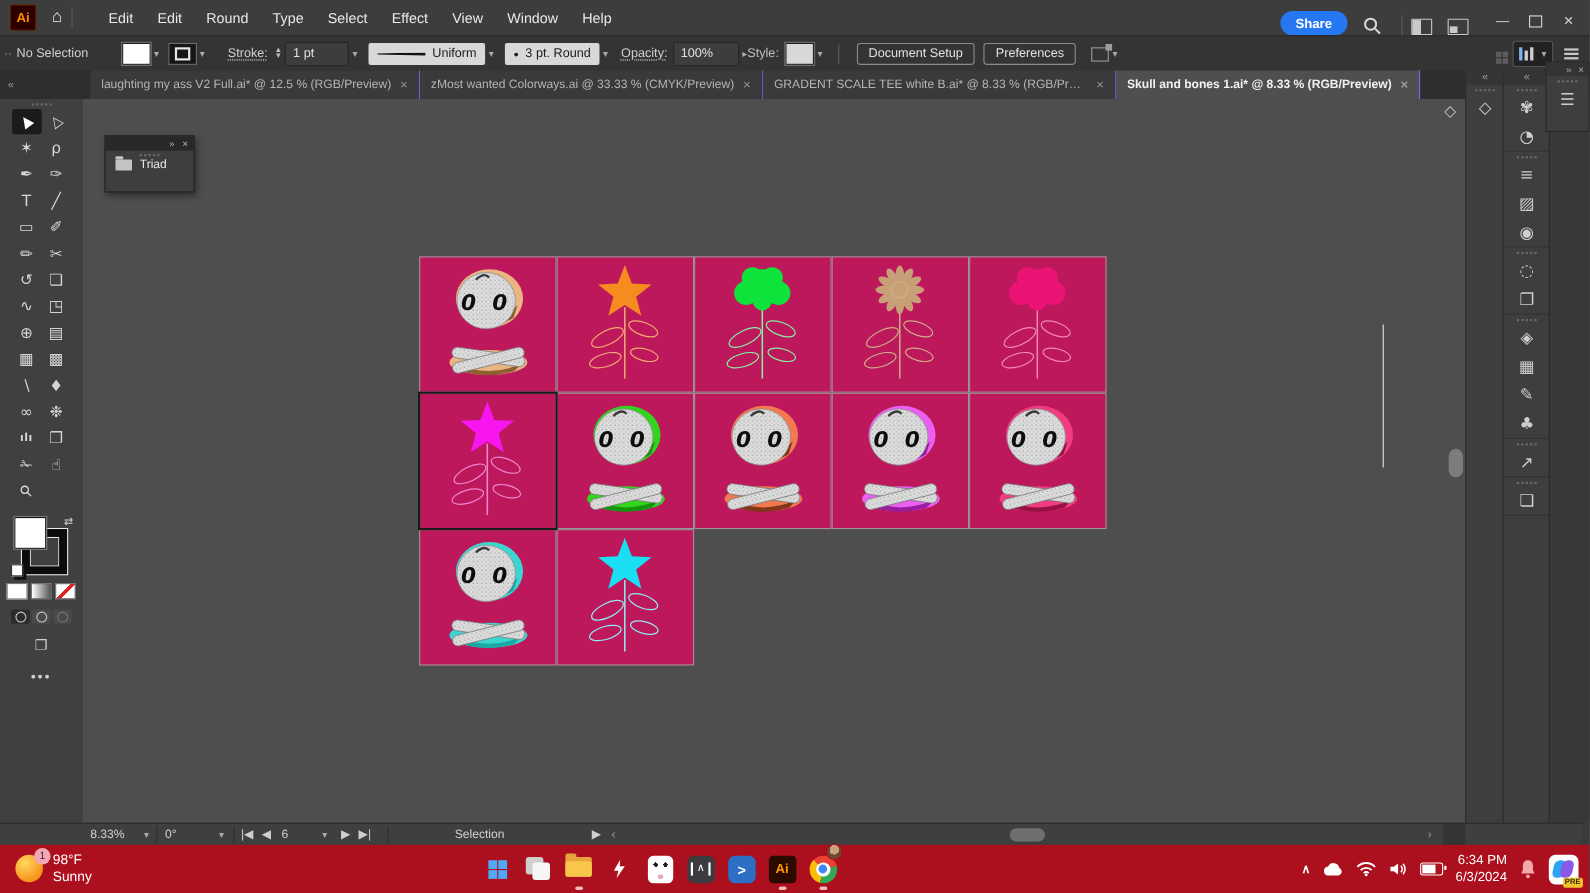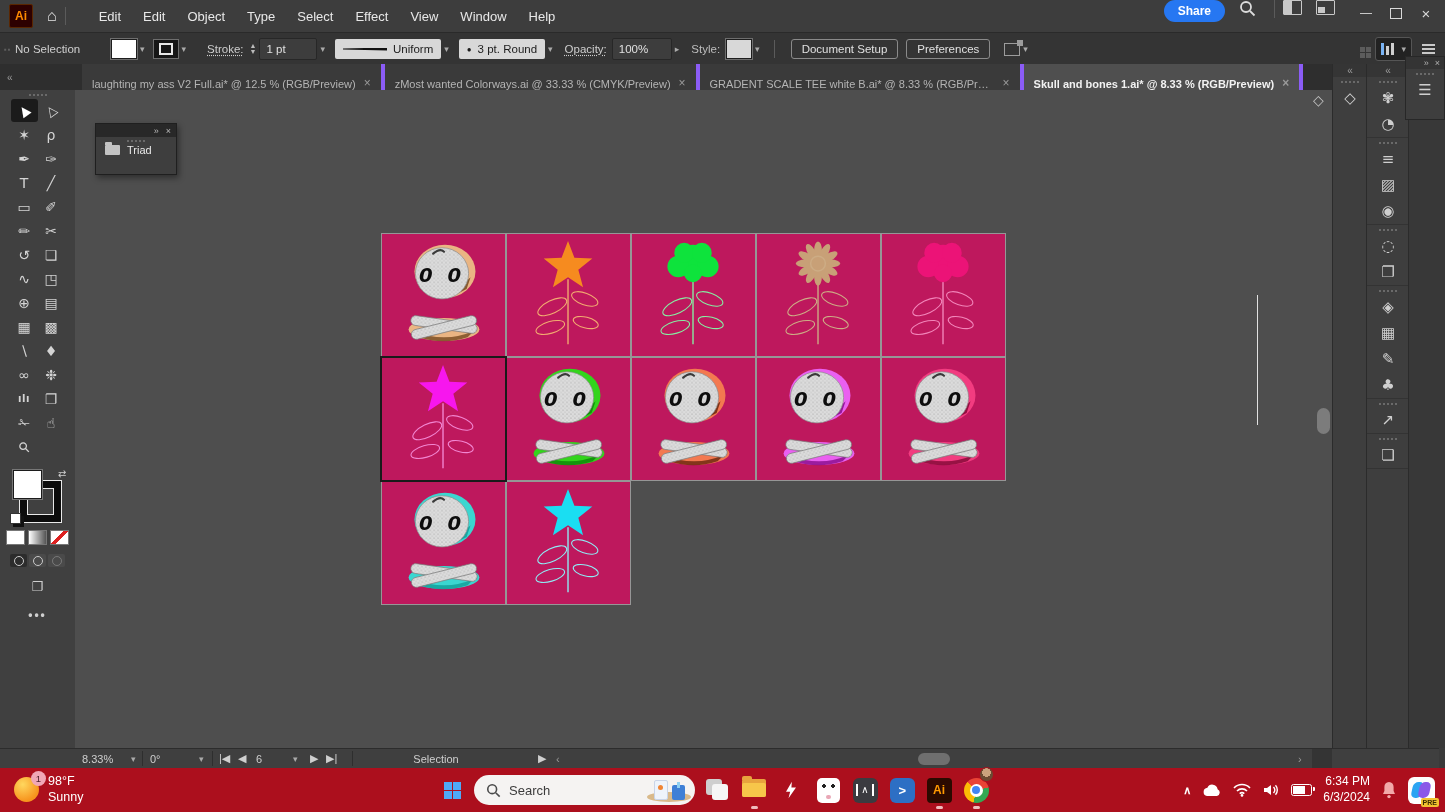--- a/index.html
+++ b/index.html
@@ -11,21 +11,21 @@
   .chev{color:#aaa;font-size:9px;margin-left:3px}
   
   #titlebar{position:absolute;left:0;top:0;width:1445px;height:32px;background:#3d3d3d;
             display:flex;align-items:center}
   .ai-logo{width:22px;height:22px;margin-left:9px;background:#2d0000;border:1px solid #5a2600;
            border-radius:2px;color:#ff8a00;font-weight:bold;font-size:12px;display:flex;
            align-items:center;justify-content:center}
   .home-ico{margin-left:14px;font-size:16px;color:#e3e3e3}
   #menubar{display:flex;margin-left:14px}
   .menu-item{padding:0 11px;color:#e8e8e8;font-size:13px;cursor:default}
-  #tb-right{margin-left:auto;display:flex;align-items:flex-start;height:100%}
+  #tb-right{margin-left:auto;display:flex;align-items:flex-end;height:100%}
   .share-btn{background:#2677f2;color:#fff;font-size:12px;font-weight:bold;
              padding:4px 14px;border-radius:14px;margin-right:14px}
   .tb-sicon{margin-right:10px;display:flex}
   .tb-ico1{width:17px;height:13px;border:1.5px solid #c9c9c9;border-radius:1px;margin-right:14px;
            background:linear-gradient(90deg,#c9c9c9 0 45%,transparent 45%)}
   .tb-ico2{width:17px;height:13px;border:1.5px solid #c9c9c9;border-radius:1px;margin-right:16px;position:relative}
   .tb-ico2::after{content:"";position:absolute;left:1px;bottom:1px;width:7px;height:6px;background:#c9c9c9}
   .wbtn{width:30px;height:26px;display:flex;align-items:center;justify-content:center;color:#d9d9d9}
   .wbtn .maxbox{width:10px;height:9px;border:1.5px solid #d9d9d9}
   .wbtn.close{font-size:15px;margin-right:4px}
@@ -55,21 +55,21 @@
   .wsbars{display:flex;gap:2px;align-items:flex-end}
   .wsbars i{display:block;width:3px;background:#cfcfcf}
   .wsbars i:nth-child(1){height:12px;background:#7ab4f5}
   .wsbars i:nth-child(2){height:9px}.wsbars i:nth-child(3){height:12px}
   .hamb{display:flex;flex-direction:column;gap:2.5px}
   .hamb i{display:block;width:13px;height:1.8px;background:#c9c9c9}
   
   #tabstrip{position:absolute;left:0;top:64px;width:1445px;height:26px;background:#2e2e2e;display:flex;align-items:stretch}
   .tab-lead{width:75px;display:flex;align-items:center;padding-left:7px;color:#9a9a9a;font-size:10px}
   #tabs{display:flex}
-  .tab{display:flex;align-items:flex-end;background:#3a3a3a;border-right:4px solid #8b5cf6;
+  .tab{display:flex;align-items:center;background:#3a3a3a;border-right:1px solid #8b5cf6;
        padding:0 10px;font-size:11px;color:#b4b4b4;max-width:300px}
   .tab.active{background:#4f4f4f;color:#f2f2f2;font-weight:bold}
   .tab-label{white-space:nowrap;overflow:hidden;text-overflow:ellipsis}
   .tab-close{margin-left:8px;color:#9a9a9a;font-size:12px}
   
   #toolbar{position:absolute;left:0;top:90px;width:75px;height:658px;background:#404040;border-right:1px solid #2b2b2b}
   .tgrip{display:flex;justify-content:center;gap:2px;padding:4px 0 3px}
   .tgrip i{width:2px;height:2px;background:#6a6a6a;display:block}
   #tools{display:grid;grid-template-columns:27px 27px;justify-content:center;row-gap:1px}
   .tool{height:23px;display:flex;align-items:center;justify-content:center;border-radius:3px}
@@ -209,21 +209,21 @@
 
 <div id="app" data-name="illustrator-window">
 
   <div id="titlebar" data-name="title-bar">
     <div class="ai-logo" data-name="illustrator-logo-icon">Ai</div>
     <div class="home-ico" data-name="home-icon">⌂</div>
     <div class="vline" data-name="divider"></div>
     <div id="menubar" data-name="menu-bar">
         <span class="menu-item" data-name="menu-file">Edit</span>
         <span class="menu-item" data-name="menu-edit">Edit</span>
-        <span class="menu-item" data-name="menu-object">Object</span>
+        <span class="menu-item" data-name="menu-object">Round</span>
         <span class="menu-item" data-name="menu-type">Type</span>
         <span class="menu-item" data-name="menu-select">Select</span>
         <span class="menu-item" data-name="menu-effect">Effect</span>
         <span class="menu-item" data-name="menu-view">View</span>
         <span class="menu-item" data-name="menu-window">Window</span>
         <span class="menu-item" data-name="menu-help">Help</span>
       </div>
     <div id="tb-right" data-name="titlebar-right">
       <div class="share-btn" data-name="share-button">Share</div>
       <span class="tb-sicon" data-name="search-icon">
@@ -265,21 +265,21 @@
       </span>
       <span class="chev" data-name="chevron-down-icon">▾</span>
     <span class="lightw" data-name="brush-definition-selector" style="margin-left:10px">
         <span style="font-size:8px">●</span>
         <span data-name="brush-definition-value">3 pt. Round</span>
       </span>
       <span class="chev" data-name="chevron-down-icon">▾</span>
     <span class="dotted" data-name="opacity-label" style="margin-left:12px">Opacity:</span>
     <span class="field" data-name="opacity-field" style="width:46px;margin-left:5px">100%</span>
     <span class="chev" data-name="chevron-right-icon">▸</span>
-    <span style="color:#bdbdbd;margin-left:12px" data-name="style-label">Style:</span>
+    <span style="color:#bdbdbd;margin-left:0" data-name="style-label">Style:</span>
     <span class="swatchbox" data-name="style-swatch" style="margin-left:6px;background:#d8d8d8"></span>
       <span class="chev" data-name="chevron-down-icon">▾</span>
     <div class="vline" data-name="divider" style="margin-left:14px"></div>
     <span class="cb-btn" data-name="document-setup-button">Document Setup</span>
     <span class="cb-btn" data-name="preferences-button">Preferences</span>
     <span class="snapico" data-name="snap-options-icon"></span>
       <span class="chev" data-name="chevron-down-icon">▾</span>
     <div id="cb-right" data-name="workspace-controls">
       <span class="dots4" data-name="grid-dots-icon"></span>
       <span class="wsbtn" data-name="workspace-button">
@@ -841,34 +841,20 @@
         <div data-name="weather-condition">Sunny</div>
       </span>
     </div>
     <div id="tb-center" data-name="taskbar-center">
       <div class="startbtn" data-name="start-button">
         <span class="winlogo" data-name="windows-logo-icon">
             <i></i>
             <i></i>
             <i></i>
             <i></i>
-          </span>
-      </div>
-      <div class="searchpill" data-name="search-box">
-        <span data-name="search-icon" style="display:flex">
-          <svg width="15" height="15" viewBox="0 0 17 17">
-              <circle cx="7" cy="7" r="5" fill="none" stroke="#4a4a4a" stroke-width="1.8"></circle>
-              <path d="M11 11 L15.5 15.5" stroke="#4a4a4a" stroke-width="1.8"></path>
-            </svg>
-        </span>
-        <span data-name="search-label">Search</span>
-        <span class="spill-art" data-name="search-highlight-art">
-            <span class="base"></span>
-            <span class="p1"></span>
-            <span class="p2"></span>
           </span>
       </div>
       <div id="taskbar-apps" data-name="taskbar-apps" style="display:flex;gap:7px">
           <div class="tb-app" data-name="task-view-button">
             <span class="tv-back"></span>
             <span class="tv-front"></span>
           </div>
           <div class="tb-app" data-name="file-explorer-button">
             <span class="fe-back"></span>
             <span class="fe-front"></span>

